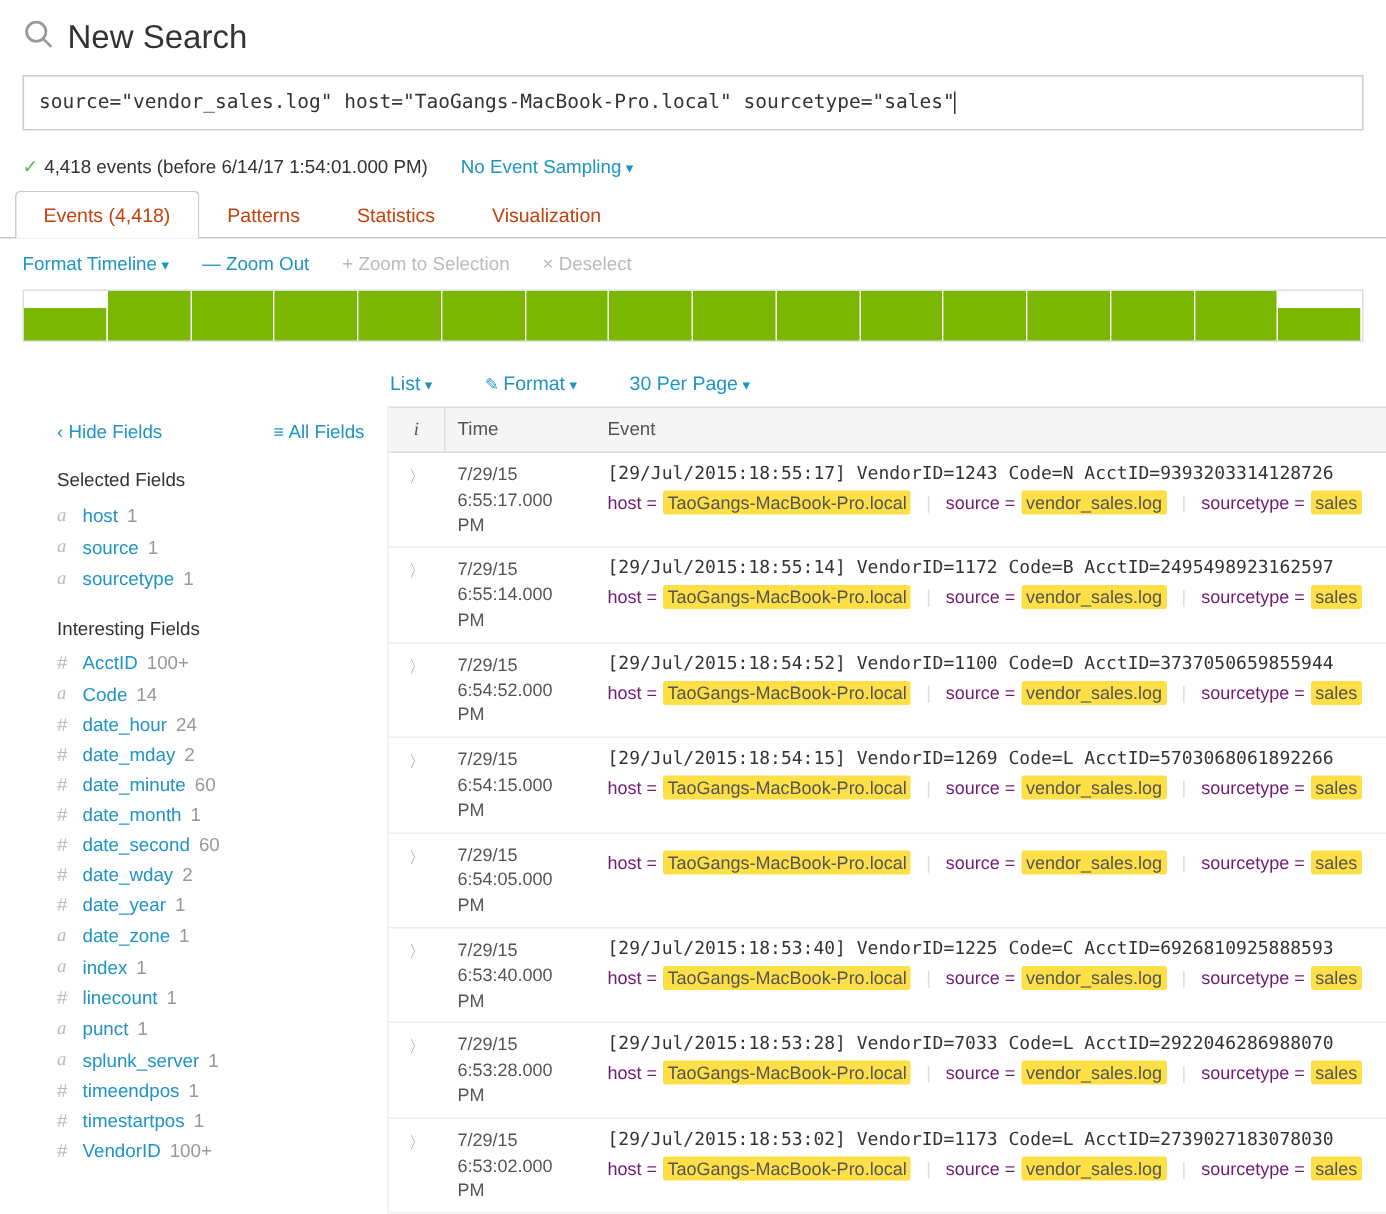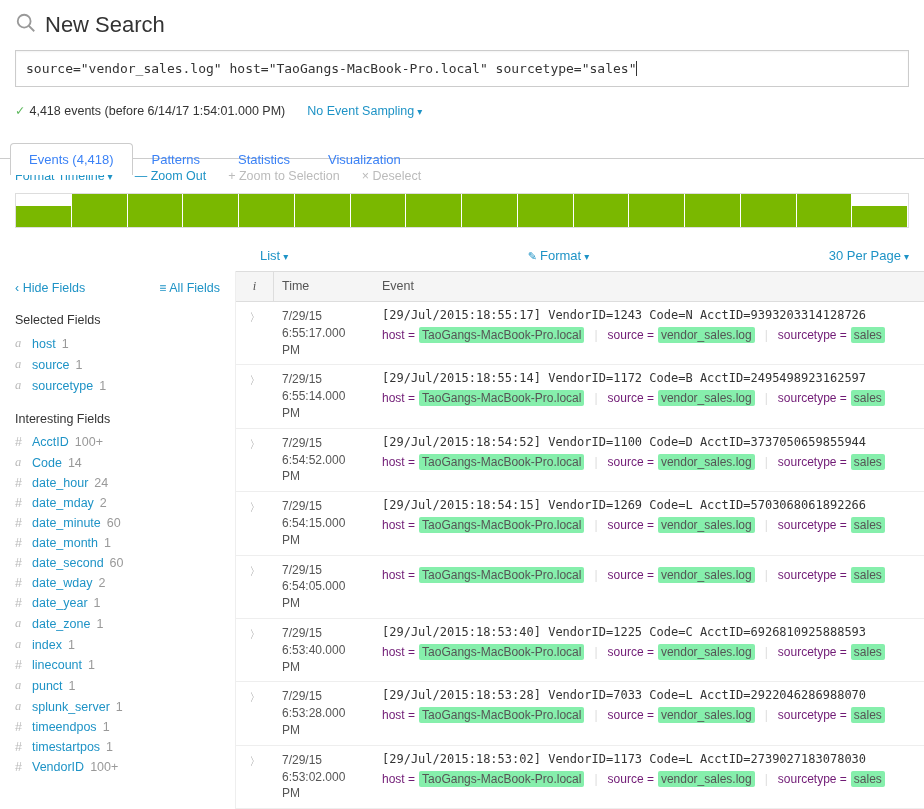--- a/index.html
+++ b/index.html
@@ -9,30 +9,30 @@
 .title-row .search-icon { font-size: 22px; color: #999; }
 .title-row h1 { font-size: 22px; font-weight: 400; color: #333; }
 .search-box { border: 1px solid #ccc; background: #fff; padding: 10px 10px; font-family: "Menlo", "Consolas", monospace; font-size: 13px; color: #333; box-shadow: inset 0 1px 2px rgba(0,0,0,0.05); }
 .search-box .cursor { border-right: 1px solid #333; animation: blink 1s step-end infinite; }
 @keyframes blink { 50% { border-color: transparent; } }
 .status-row { display: flex; align-items: center; gap: 22px; padding: 8px 15px; font-size: 12.5px; }
 .check { color: #5cb85c; margin-right: 4px; }
 .link { color: #1e93c6; cursor: pointer; }
 .link .caret { font-size: 10px; margin-left: 3px; }
 .tabs { display: flex; border-bottom: 1px solid #ccc; padding: 0 0 0 10px; }
-.tab { padding: 8px 18px; font-size: 13px; color: #3b82f6; cursor: pointer; border: 1px solid transparent; border-bottom: none; position: relative; top: 17px; background: transparent; }
+.tab { padding: 8px 18px; font-size: 13px; color: #c2410c; cursor: pointer; border: 1px solid transparent; border-bottom: none; position: relative; top: 1px; background: transparent; }
 .tab.active { border-color: #ccc; background: #fff; border-radius: 4px 4px 0 0; }
 .toolbar { display: flex; align-items: flex-start; gap: 22px; padding: 10px 15px; font-size: 12.5px; }
 .toolbar .disabled { color: #bbb; cursor: default; }
 .timeline { display: flex; height: 35px; margin: 0 15px 12px; border: 1px solid #ddd; }
 .timeline .seg { flex: 1; background: #7ab800; border-right: 1px solid #fff; }
 .timeline .seg.short { background: linear-gradient(to bottom, #fff 35%, #7ab800 35%); }
-.mid-toolbar { display: flex; gap: 35px; padding: 8px 15px 8px 260px; font-size: 13px; justify-content: space-between; }
+.mid-toolbar { display: flex; gap: 35px; padding: 8px 15px 8px 260px; font-size: 13px; }
 .mid-toolbar .link .icon-sm { font-size: 11px; margin-right: 3px; }
-.content { display: flex; }
+.content { display: flex; padding-left: 23px; }
 .sidebar { width: 235px; padding: 10px 15px; font-size: 13px; }
 .sidebar-top { display: flex; justify-content: space-between; align-items: center; margin-bottom: 18px; }
 .sidebar-top .link { font-size: 12.5px; }
 .list-icon { font-size: 12px; margin-right: 3px; }
 .field-section { margin-bottom: 16px; }
 .field-section h4 { font-size: 12.5px; font-weight: 400; color: #333; margin-bottom: 6px; }
 .field-row { display: flex; align-items: center; gap: 6px; padding: 3px 0; font-size: 12.5px; cursor: pointer; }
 .field-type { color: #bbb; font-style: italic; width: 11px; font-family: Georgia, serif; }
 .field-type.num { font-style: normal; font-family: inherit; }
 .field-name { color: #1e93c6; flex: 0 0 auto; }
@@ -42,21 +42,21 @@
 .events-header .col-i { width: 38px; text-align: center; padding: 7px 0; font-style: italic; font-family: Georgia, serif; border-right: 1px solid #ddd; }
 .events-header .col-time { width: 100px; padding: 7px 8px; }
 .events-header .col-event { flex: 1; padding: 7px 8px; }
 .event-row { display: flex; border-bottom: 1px solid #eee; padding: 6px 0; }
 .event-row .expand { width: 38px; text-align: center; padding-top: 2px; color: #999; cursor: pointer; font-size: 11px; }
 .event-row .time { width: 100px; padding: 0 8px; font-size: 12px; color: #555; line-height: 1.4; }
 .event-row .event-body { flex: 1; padding: 0 8px; font-size: 12px; overflow: hidden; }
 .event-raw { font-family: "Menlo","Consolas",monospace; color: #333; white-space: nowrap; overflow: hidden; }
 .event-meta { margin-top: 5px; font-size: 12px; color: #888; display: flex; align-items: center; gap: 4px; flex-wrap: wrap; }
 .meta-key { color: #701a75; }
-.meta-val { background: #86efac; color: #555; padding: 1px 3px; border-radius: 2px; }
+.meta-val { background: #fde047; color: #555; padding: 1px 3px; border-radius: 2px; }
 .meta-sep { color: #ddd; margin: 0 6px; }
 </style>
 </head>
 <body>
 
 <div class="header">
   <div class="title-row">
     <span class="search-icon">
       <svg width="22" height="22" viewBox="0 0 24 24" fill="none" stroke="#999" stroke-width="2">
           <circle cx="10" cy="10" r="7"></circle>

